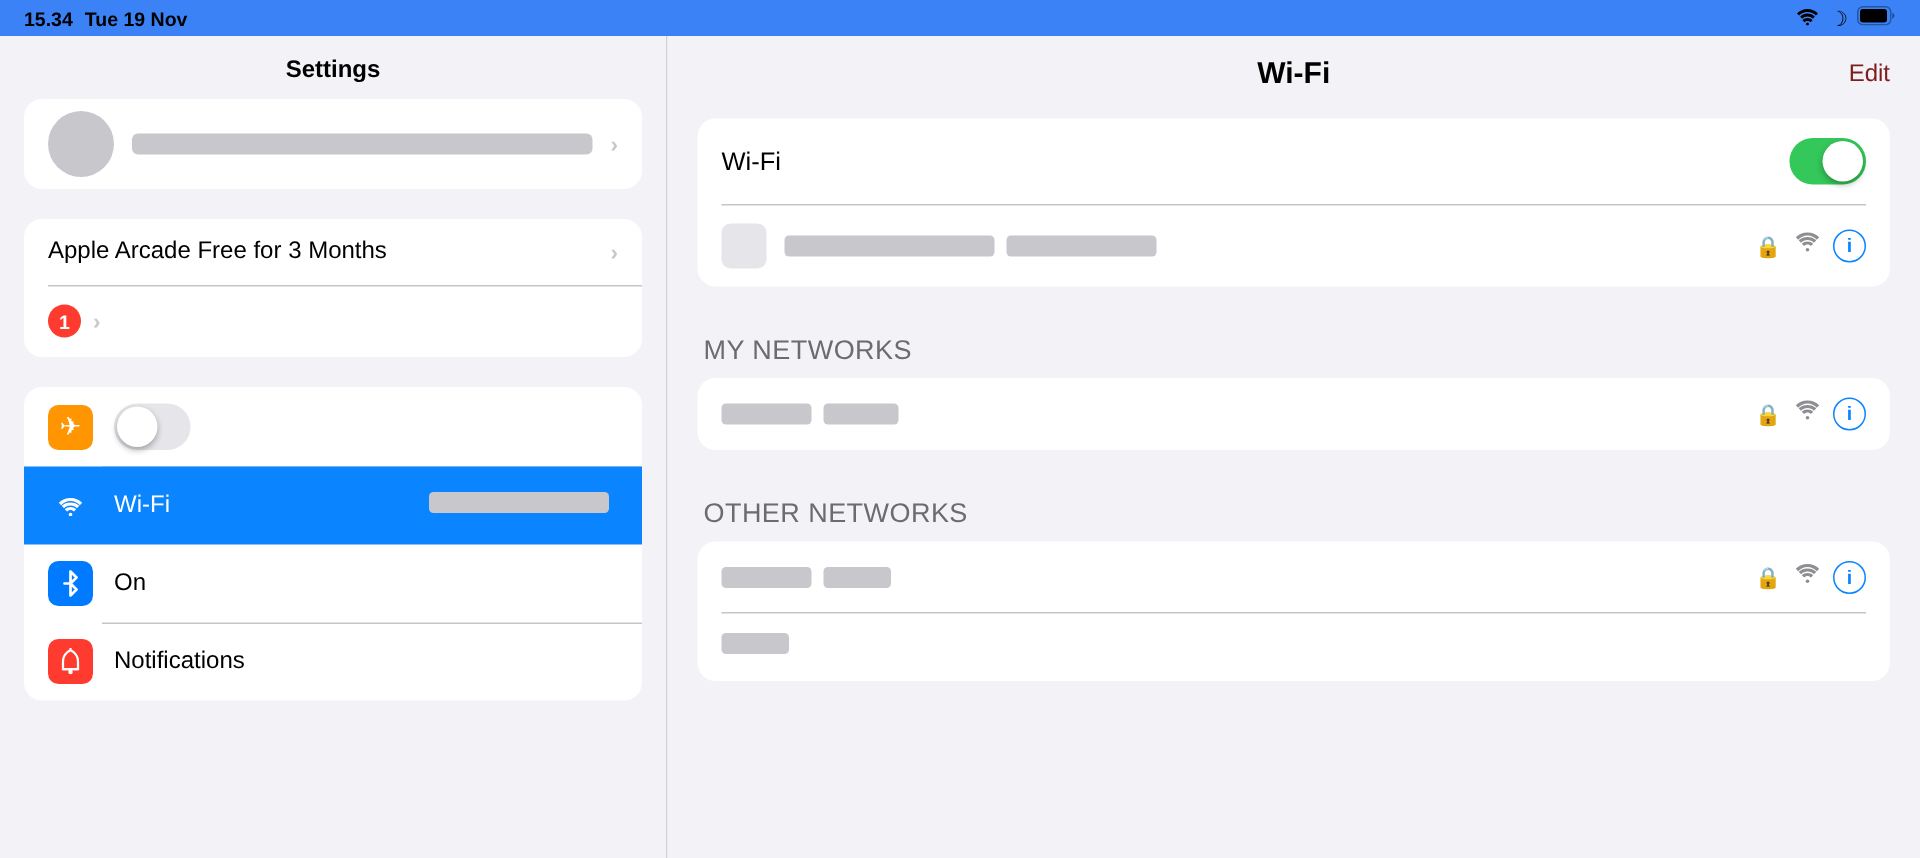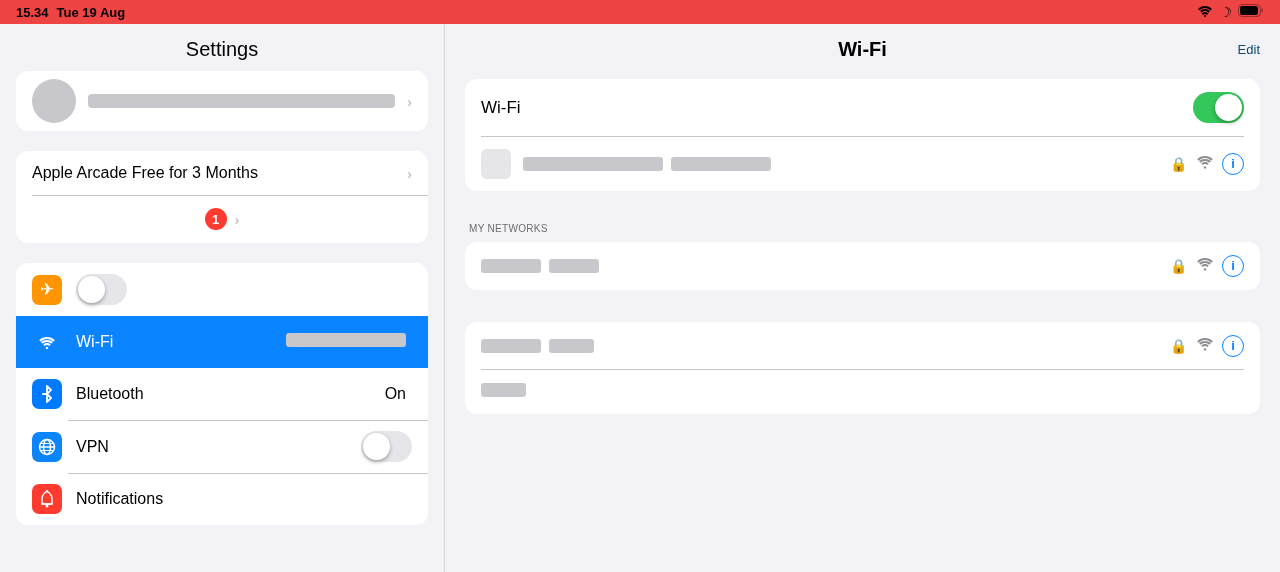--- a/index.html
+++ b/index.html
@@ -8,21 +8,21 @@
       background: #f2f2f7;
       width: 1280px;
       height: 572px;
       overflow: hidden;
       display: flex;
       flex-direction: column;
     }
 
     
     .status-bar {
-      background: #ef4444;
+      background: #3b82f6;
       height: 24px;
       display: flex;
       align-items: center;
       justify-content: space-between;
       padding: 0 16px;
       flex-shrink: 0;
     }
     .status-bar-left {
       display: flex;
       align-items: center;
@@ -55,22 +55,22 @@
     .sidebar {
       width: 445px;
       background: #f2f2f7;
       flex-shrink: 0;
       overflow-y: auto;
       padding: 0;
       border-right: 1px solid #d1d1d6;
     }
     .sidebar-title {
       text-align: center;
-      font-size: 20px;
-      font-weight: 400;
+      font-size: 16px;
+      font-weight: 700;
       color: #000;
       padding: 14px 20px 10px;
     }
 
     
     .sidebar-avatar-row {
       background: #fff;
       border-radius: 12px;
       margin: 0 16px 20px;
       padding: 12px 16px;
@@ -98,21 +98,20 @@
       border-radius: 12px;
       margin: 0 16px 20px;
       overflow: hidden;
     }
     .promo-item {
       display: flex;
       align-items: center;
       padding: 13px 16px;
       position: relative;
       cursor: pointer;
-      justify-content: center;
     }
     .promo-item:not(:last-child)::after {
       content: '';
       position: absolute;
       bottom: 0;
       left: 16px;
       right: 0;
       height: 0.5px;
       background: #c6c6c8;
     }
@@ -256,22 +255,22 @@
       padding: 14px 20px 10px;
     }
     .detail-title {
       font-size: 20px;
       font-weight: 600;
       color: #000;
       flex: 1;
       text-align: center;
     }
     .edit-button {
-      font-size: 13px;
-      color: #0c4a6e;
+      font-size: 16px;
+      color: #7f1d1d;
       cursor: pointer;
       min-width: 40px;
       text-align: right;
     }
     .detail-spacer {
       min-width: 40px;
     }
     .detail-content {
       padding: 8px 20px;
     }
@@ -366,21 +365,21 @@
       align-items: center;
       justify-content: center;
       color: #0a84ff;
       font-size: 13px;
       font-weight: 600;
       cursor: pointer;
     }
 
     
     .section-header {
-      font-size: 10px;
+      font-size: 18px;
       color: #6c6c70;
       font-weight: 400;
       letter-spacing: 0.3px;
       padding: 0 0 8px 4px;
     }
 
     
     .networks-card {
       background: #fff;
       border-radius: 12px;
@@ -405,21 +404,21 @@
     .network-name {
       flex: 1;
     }
   </style>
 </head>
 <body>
 
 <div class="status-bar">
   <div class="status-bar-left">
     <span>15.34</span>
-    <span>Tue 19 Aug</span>
+    <span>Tue 19 Nov</span>
   </div>
   <div class="status-bar-right">
     <span class="status-icon">
       <svg width="16" height="12" viewBox="0 0 16 12" fill="none" xmlns="http://www.w3.org/2000/svg">
         <path d="M8 3C10.2 3 12.2 3.9 13.6 5.4L15 4C13.2 2.1 10.7 1 8 1C5.3 1 2.8 2.1 1 4L2.4 5.4C3.8 3.9 5.8 3 8 3Z" fill="black"></path>
         <path d="M8 6C9.4 6 10.6 6.6 11.5 7.5L12.9 6.1C11.6 4.8 9.9 4 8 4C6.1 4 4.4 4.8 3.1 6.1L4.5 7.5C5.4 6.6 6.6 6 8 6Z" fill="black"></path>
         <path d="M8 9C8.8 9 9.5 9.3 10 9.9L11.4 8.5C10.5 7.6 9.3 7 8 7C6.7 7 5.5 7.6 4.6 8.5L6 9.9C6.5 9.3 7.2 9 8 9Z" fill="black"></path>
         <circle cx="8" cy="11" r="1" fill="black"></circle>
       </svg>
     </span>
@@ -479,39 +478,23 @@
           <span class="blurred-text" style="width:120px;height:14px;">&nbsp;&nbsp;&nbsp;&nbsp;&nbsp;&nbsp;&nbsp;&nbsp;&nbsp;&nbsp;&nbsp;&nbsp;&nbsp;&nbsp;&nbsp;&nbsp;&nbsp;&nbsp;&nbsp;&nbsp;</span>
         </span>
       </div>
 
       <div class="settings-item">
         <div class="item-icon icon-blue2">
           <svg width="12" height="18" viewBox="0 0 12 18" fill="none" xmlns="http://www.w3.org/2000/svg">
             <path d="M6 1L10 5L6 9M6 9L10 13L6 17M6 1V17M6 9H2" stroke="white" stroke-width="1.8" stroke-linecap="round" stroke-linejoin="round"></path>
           </svg>
         </div>
-        <span class="item-label">Bluetooth</span>
         <span class="item-value-on">On</span>
       </div>
 
-      <div class="settings-item">
-        <div class="item-icon icon-globe">
-          <svg width="18" height="18" viewBox="0 0 18 18" fill="none" xmlns="http://www.w3.org/2000/svg">
-            <circle cx="9" cy="9" r="7.5" stroke="white" stroke-width="1.5"></circle>
-            <ellipse cx="9" cy="9" rx="3.5" ry="7.5" stroke="white" stroke-width="1.5"></ellipse>
-            <line x1="1.5" y1="9" x2="16.5" y2="9" stroke="white" stroke-width="1.5"></line>
-            <line x1="2" y1="5.5" x2="16" y2="5.5" stroke="white" stroke-width="1.2"></line>
-            <line x1="2" y1="12.5" x2="16" y2="12.5" stroke="white" stroke-width="1.2"></line>
-          </svg>
-        </div>
-        <span class="item-label">VPN</span>
-        <div class="toggle off">
-          <div class="toggle-thumb"></div>
-        </div>
-      </div>
 
       <div class="settings-item">
         <div class="item-icon icon-red">
           <svg width="16" height="18" viewBox="0 0 16 18" fill="none" xmlns="http://www.w3.org/2000/svg">
             <path d="M8 1.5C8 1.5 3 3.5 3 9V14H13V9C13 3.5 8 1.5 8 1.5Z" stroke="white" stroke-width="1.5" fill="none"></path>
             <path d="M3 14H13" stroke="white" stroke-width="1.5"></path>
             <circle cx="8" cy="16" r="1.5" fill="white"></circle>
             <line x1="8" y1="1" x2="8" y2="0" stroke="white" stroke-width="1.5"></line>
           </svg>
         </div>
@@ -580,20 +563,21 @@
                 <path d="M9 6C10.7 6 12.2 6.7 13.3 7.8L14.9 6.2C13.4 4.8 11.3 4 9 4C6.7 4 4.6 4.8 3.1 6.2L4.7 7.8C5.8 6.7 7.3 6 9 6Z" fill="#8e8e93"></path>
                 <path d="M9 9C9.9 9 10.7 9.4 11.3 10L12.8 8.5C11.8 7.6 10.5 7 9 7C7.5 7 6.2 7.6 5.2 8.5L6.7 10C7.3 9.4 8.1 9 9 9Z" fill="#8e8e93"></path>
                 <circle cx="9" cy="12.5" r="1.2" fill="#8e8e93"></circle>
               </svg>
             </span>
             <div class="info-button">i</div>
           </div>
         </div>
       </div>
 
+      <div class="section-header">OTHER NETWORKS</div>
       <div class="networks-card">
         <div class="network-row">
           <div class="network-name">
             <div style="display:flex;gap:8px;">
               <div class="blurred-block" style="width:60px;height:14px;"></div>
               <div class="blurred-block" style="width:45px;height:14px;"></div>
             </div>
           </div>
           <div class="network-icons">
             <span class="lock-icon">🔒</span>

